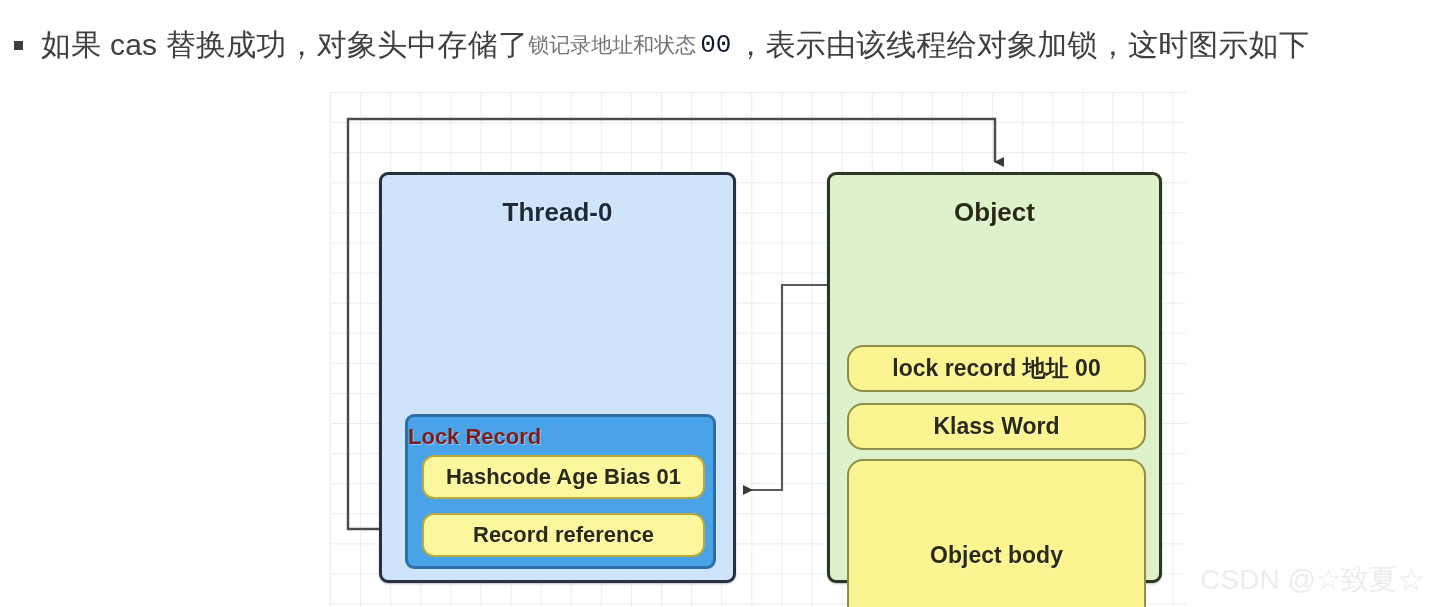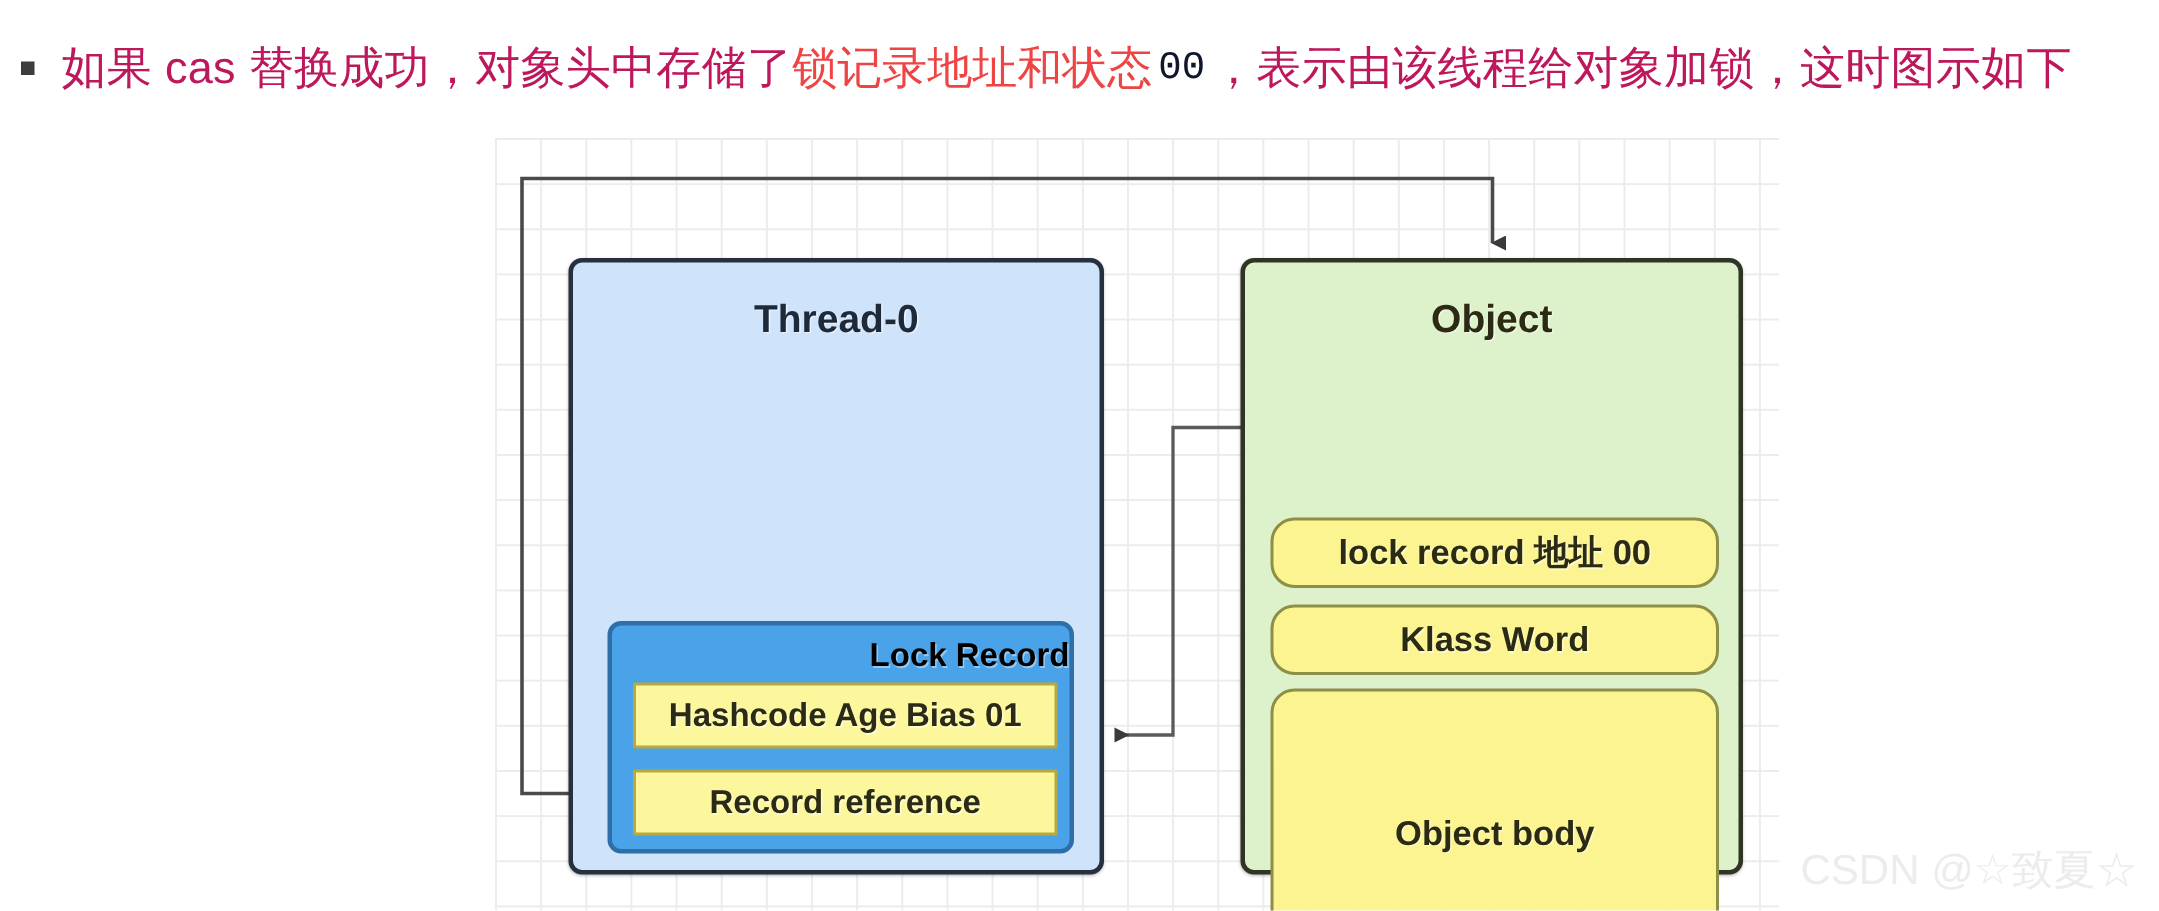--- a/index.html
+++ b/index.html
@@ -30,27 +30,27 @@
     width: 9px;
     height: 9px;
     background: #3c3c3c;
     margin-left: 14px;
     margin-right: 18px;
     flex: 0 0 auto;
   }
   .cap-main {
     font-family: "Liberation Sans", sans-serif;
     font-size: 30px;
-    color: #be185d;
+    color: #404040;
     letter-spacing: 0.2px;
   }
   .cap-serif {
     font-family: "Liberation Serif", serif;
-    font-size: 30px;
-    color: #ef4444;
+    font-size: 21px;
+    color: #737373;
   }
   .cap-mono {
     font-family: "Liberation Mono", monospace;
     font-size: 26px;
     color: #0f172a;
     padding: 0 4px;
   }
 
   
   #diagram {
@@ -116,34 +116,34 @@
     background: #4aa3e8;
     border: 3px solid #2f6fa8;
     border-radius: 9px;
     box-sizing: border-box;
   }
   #lock-record-title {
     position: absolute;
     left: 0;
     top: 7px;
     width: 100%;
-    text-align: right;
+    text-align: left;
     font-size: 22px;
     font-weight: bold;
-    color: #000000;
+    color: #7f1d1d;
     text-shadow: 1px 1px 0 rgba(255,255,255,0.4);
   }
   .lr-field {
     position: absolute;
     left: 14px;
     width: 283px;
     height: 44px;
     background: #fcf79c;
     border: 2px solid #b8a93a;
-    border-radius: 1px;
+    border-radius: 12px;
     box-sizing: border-box;
     display: flex;
     align-items: center;
     justify-content: center;
     font-size: 22px;
     font-weight: bold;
     color: #2a2a15;
     text-shadow: 1px 1px 0 rgba(255,255,255,0.5);
   }
   #lr-field-hashcode { top: 38px; }

